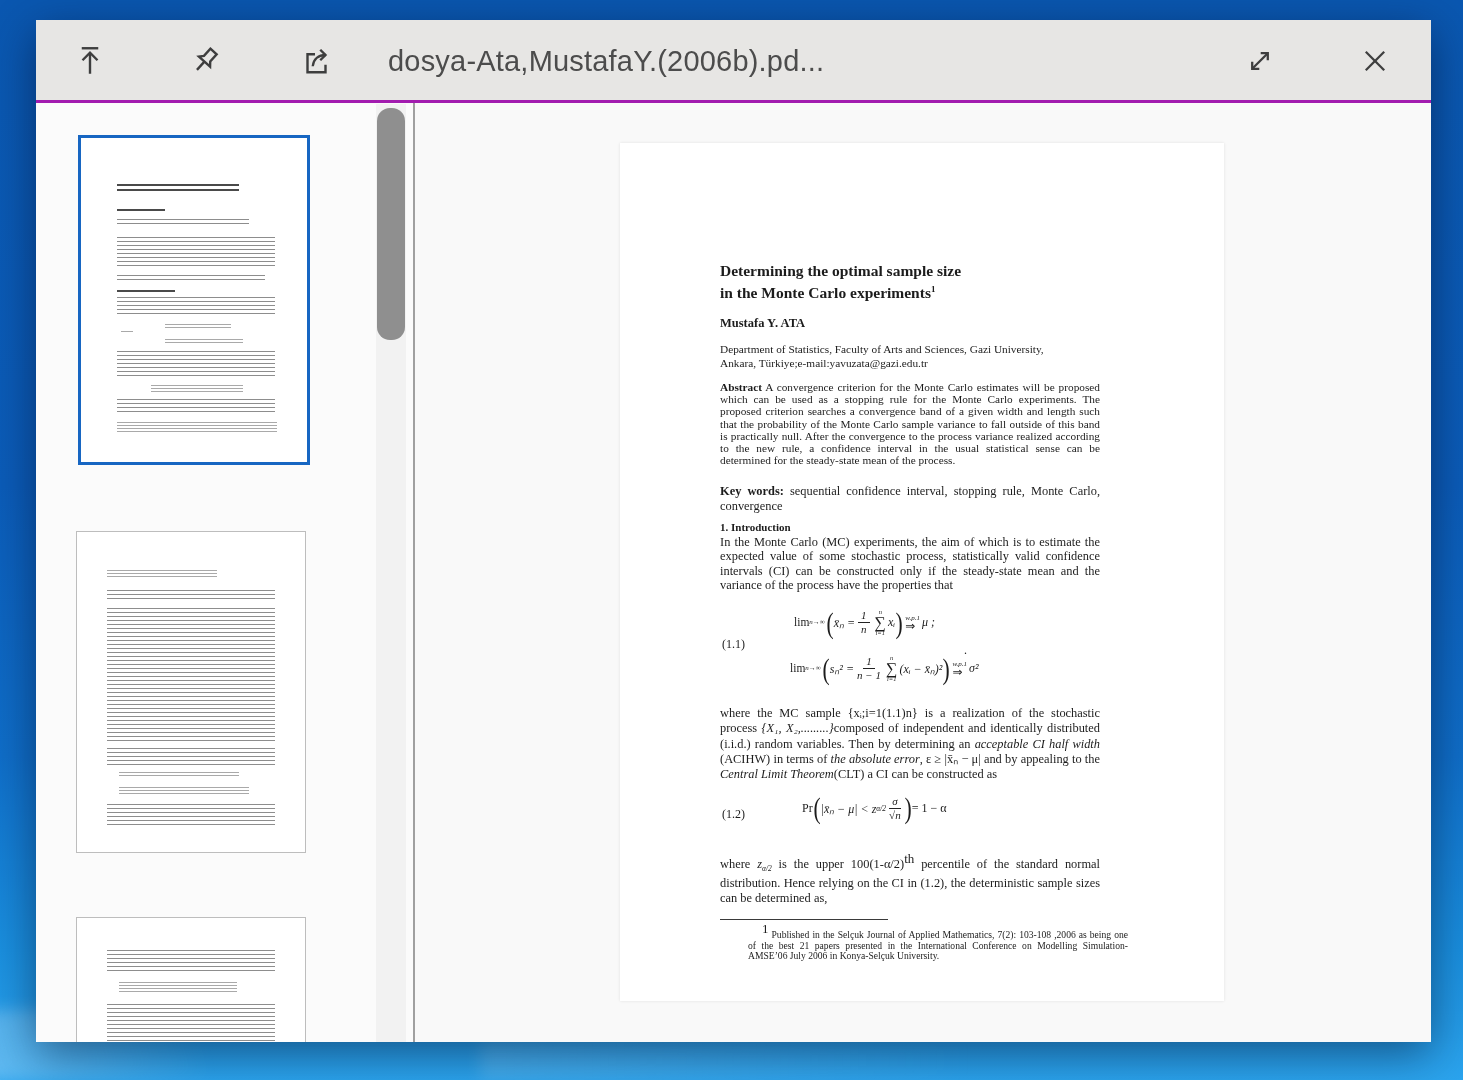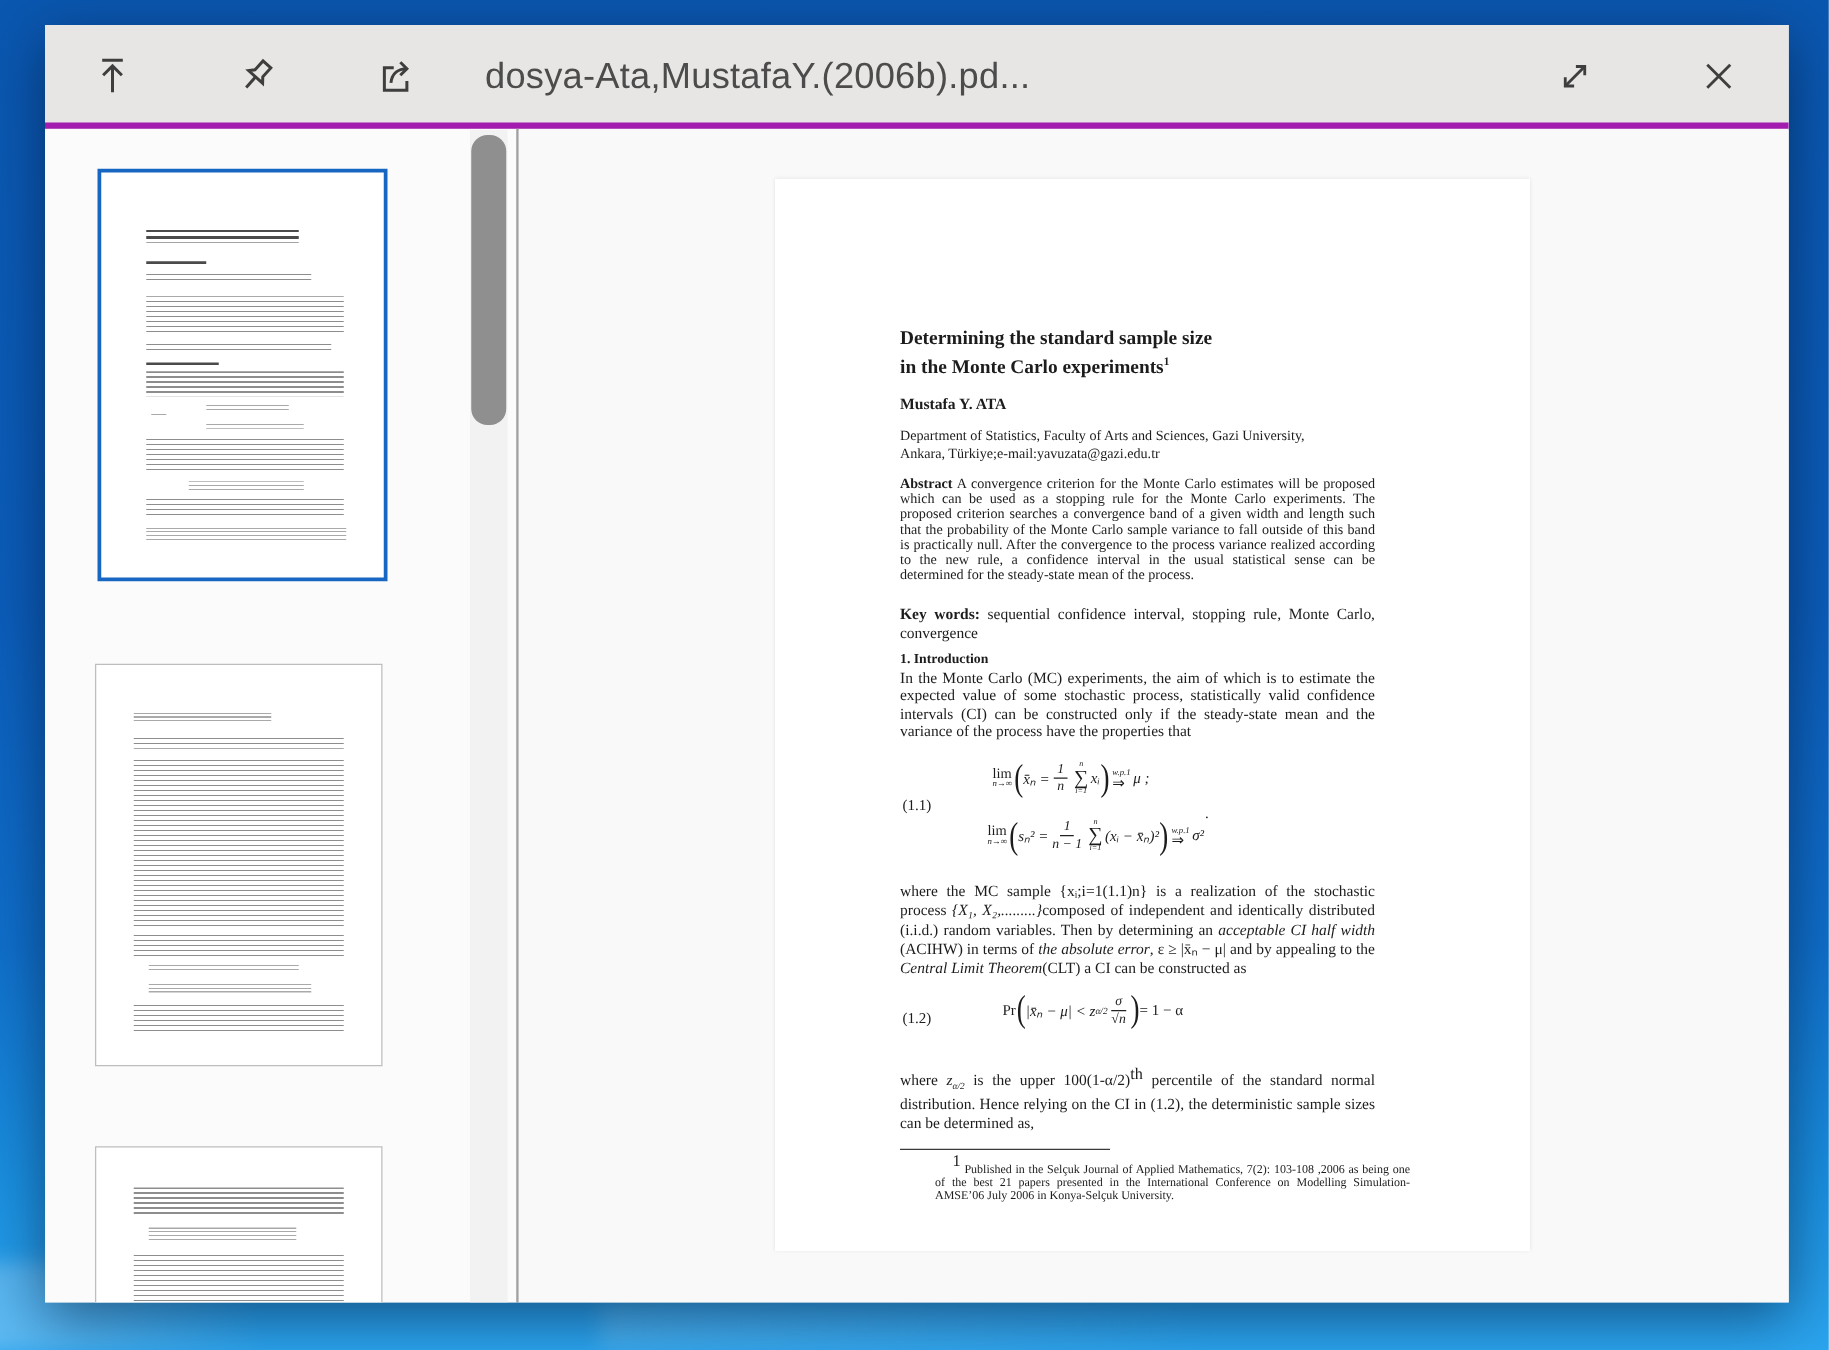--- a/index.html
+++ b/index.html
@@ -15,21 +15,21 @@
   .s2{ left:480px; bottom:0; width:500px; height:40px;
        background:linear-gradient(90deg, rgba(255,255,255,.25), rgba(255,255,255,0)); }
 
   .window{
     position:absolute; left:36px; top:20px; width:1395px; height:1022px;
     background:#fafafa; box-shadow:0 12px 42px rgba(0,0,20,.45); overflow:hidden;
   }
   
   .toolbar{
     position:absolute; left:0; top:0; width:100%; height:83px;
-    background:#e7e6e4; border-bottom:5px solid #a21caf;
+    background:#e7e6e4; border-bottom:3px solid #a21caf;
   }
   .tbtn{
     position:absolute; top:14px; width:56px; height:56px;
     display:flex; align-items:center; justify-content:center;
     background:transparent; border:none; cursor:pointer;
   }
   .tbtn svg{ stroke:#3e3e3e; fill:none; stroke-width:1.6; }
   .fname{
     position:absolute; left:352px; top:0; height:83px; display:flex; align-items:center;
     font-size:29px; color:#4c4c4c; letter-spacing:.2px;
@@ -94,21 +94,21 @@
   .ssup{ font-size:13px; vertical-align:5px; }
 
   
   .eq{ position:absolute; left:0; width:380px; }
   .eq11{ top:464px; height:92px; }
   .eq12{ top:650px; height:48px; }
   .eqlabel{ position:absolute; left:2px; font-size:12px; }
   .eqline{ position:absolute; display:flex; align-items:center; white-space:nowrap; }
   .mi{ font-style:italic; font-size:12px; }
   .rm{ font-size:12px;text-align:right; }
-  .lim{ display:inline-flex; flex-direction:column; align-items:center; line-height:1; margin-right:1px; }
+  .lim{ display:inline-flex; align-items:center; line-height:1; margin-right:1px; }
   .lim .limt{ font-size:11.5px; }
   .lim .limb{ font-size:7px; font-style:italic; margin-top:-1px; }
   .bigp{ font-size:30px; font-weight:300; transform:scaleX(.72); display:inline-block; line-height:26px; margin:0 -1px; }
   .frac{ display:inline-flex; flex-direction:column; align-items:center; margin:0 3px; line-height:1; }
   .frac .num{ font-size:11px; font-style:italic; padding:0 3px 1px; border-bottom:1px solid #222; }
   .frac .den{ font-size:11px; font-style:italic; padding-top:1px; }
   .sum{ display:inline-flex; flex-direction:column; align-items:center; line-height:1; margin:0 2px; }
   .sum .st{ font-size:6.5px; font-style:italic; }
   .sum .sg{ font-size:16px; line-height:14px; }
   .sum .sb{ font-size:6.5px; font-style:italic; }
@@ -216,21 +216,21 @@
   <div class="vscroll">
     <div class="vthumb"></div>
   </div>
   <div class="divider"></div>
 
   <div class="main">
     <div class="page">
       <div class="pin">
 
         <div class="blk ptitle">
-          <span>Determining the standard sample size</span><br>
+          <span>Determining the optimal sample size</span><br>
           <span>in the Monte Carlo experiments</span><span class="tsup">1</span>
         </div>
 
         <div class="blk pauthor">Mustafa Y. ATA</div>
 
         <div class="blk paffil">
           <span>Department of  Statistics, Faculty of Arts and Sciences, Gazi University,</span><br>
           <span>Ankara, Türkiye;e-mail:yavuzata@gazi.edu.tr</span>
         </div>
 

